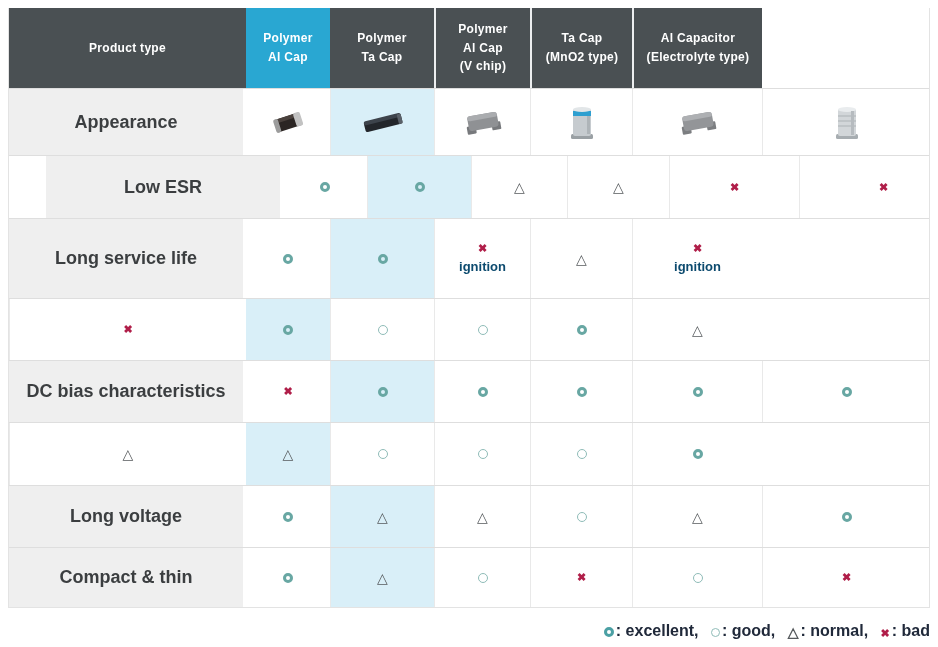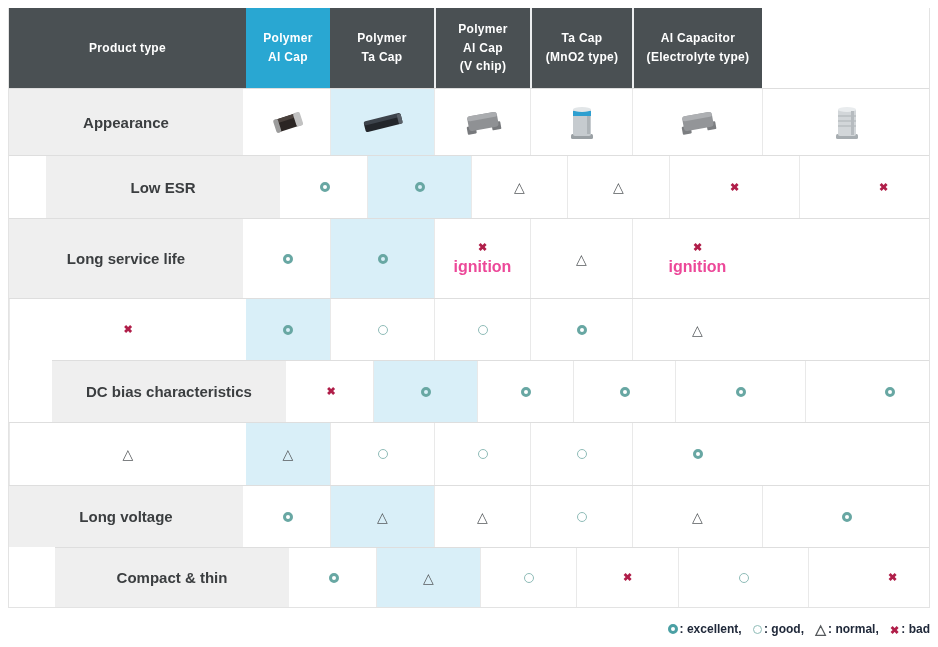--- a/index.html
+++ b/index.html
@@ -16,46 +16,46 @@
   .hcell.hl-head { background: #29a7d2; border-left: none; }
   .hcell.after-hl { border-left: none; }
   .hlabel { white-space: pre-line; line-height: 1.55; }
 
   
   .row { border-top: 1px solid #dedede; background: #fff; }
   .cell { display: flex; flex-direction: column; align-items: center; justify-content: center;
     border-left: 1px solid #e9e9e9; }
   .cell:nth-child(2) { border-left: none; }
   .cell.label { background: #efefef; border-left: none; border-right: 3px solid #ffffff;
-    color: #3b3e40; font-size: 15px; font-weight: 600; text-align: center; }
+    color: #3b3e40; font-size: 18px; font-weight: 600; text-align: center; }
   .cell.hl { background: #d9eff8; }
 
   .r-appearance { height: 67px; }
   .r-lowesr { height: 63px; padding-left: 37px; }
   .r-service { height: 80px; }
   .r-temp { height: 62px; }
-  .r-dcbias { height: 62px; margin-left: 43px; }
+  .r-dcbias { height: 62px; }
   .r-highcap { height: 63px; }
   .r-highvolt { height: 62px; }
-  .r-compact { height: 60px; margin-left: 46px; }
+  .r-compact { height: 60px; }
 
   
   .sym { display: inline-flex; align-items: center; justify-content: center; line-height: 1; }
   .sym[data-symbol="excellent"]::before { content: ""; display: inline-block;
     width: 4px; height: 4px; border: 3.5px solid #68a7a3; border-radius: 50%; }
   .sym[data-symbol="good"]::before { content: ""; display: inline-block;
     width: 8px; height: 8px; border: 1.5px solid #8fbcb8; border-radius: 50%; }
   .sym[data-symbol="normal"]::before { content: "\25B3"; font-size: 14px; color: #565a5d; }
   .sym[data-symbol="bad"]::before { content: "\2716"; font-size: 11px; color: #b01e49; font-weight: bold; }
-  .note { font-size: 16px; font-weight: 600; color: #ec4899; margin-top: 5px; }
+  .note { font-size: 13px; font-weight: 600; color: #0c4a6e; margin-top: 5px; }
   .note:empty { display: none; }
 
   
   .legend { width: 922px; margin: 14px auto 0 auto; text-align: right;
-    font-size: 12px; font-weight: bold; color: #20293a; }
+    font-size: 16px; font-weight: bold; color: #20293a; }
   .legend .sym { vertical-align: -1px; margin-left: 8px; }
   .legend .sym[data-symbol="excellent"]::before { width: 4px; height: 4px; border-width: 3px; border-color: #4ba0a4; }
   .legend .sym[data-symbol="good"]::before { width: 7px; height: 7px; }
   .legend .ltext { margin-left: 2px; }
 
   svg { display: block; }
 </style>
 </head>
 <body>
 

